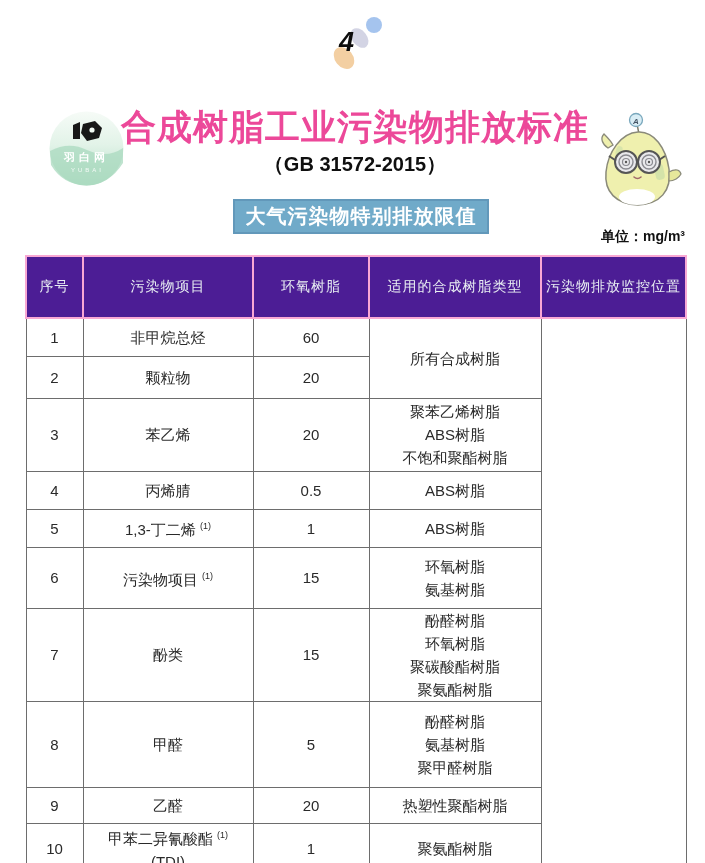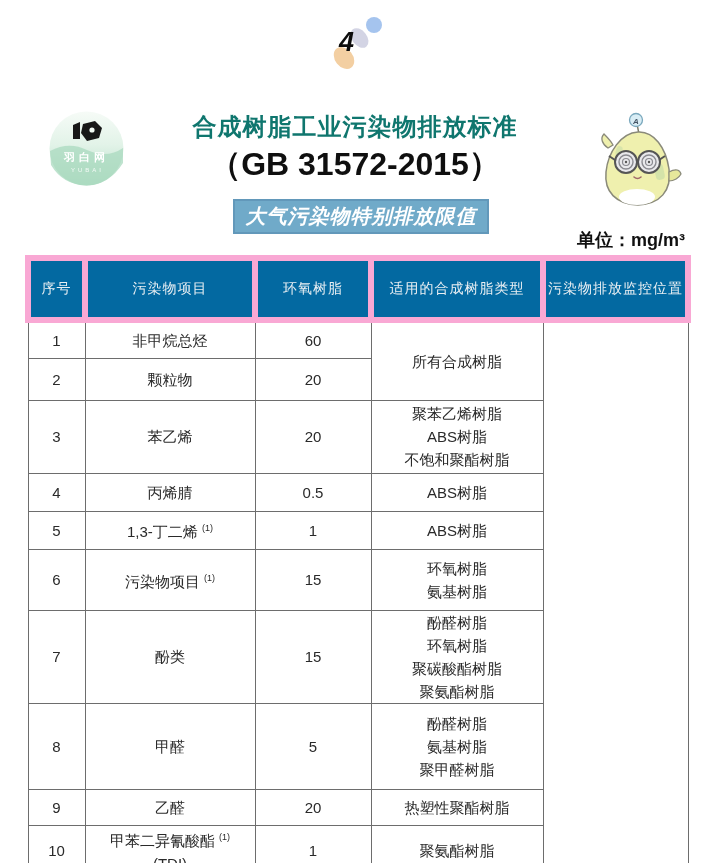--- a/index.html
+++ b/index.html
@@ -14,38 +14,38 @@
   .deco-lav { position:absolute; left:22px; top:15px; width:15px; height:22px;
     background:#d3d4e4; border-radius:50%; transform:rotate(-38deg); }
   .deco-blue { position:absolute; left:36px; top:5px; width:16px; height:16px;
     background:#a5c4ee; border-radius:50%; }
   .page-num { position:absolute; left:9px; top:15px; font-size:27px; font-weight:800;
     font-style:italic; color:#0d0d0d; }
 
   
   .logo { position:absolute; left:49px; top:111px; width:75px; height:75px; }
   .title-block { position:absolute; left:120px; top:108px; width:470px; text-align:center; }
-  .title-line1 { font-size:24px; font-weight:800; color:#0f766e; line-height:38px; letter-spacing:1px; }
-  .title-line2 { font-size:32px; font-weight:800; color:#0f0f0f; line-height:36px; }
+  .title-line1 { font-size:35px; font-weight:800; color:#ec4899; line-height:38px; letter-spacing:1px; }
+  .title-line2 { font-size:20px; font-weight:800; color:#0f0f0f; line-height:36px; }
   .mascot { position:absolute; left:592px; top:110px; width:92px; height:108px; }
 
   .badge { position:absolute; left:233px; top:199px; width:256px; height:35px;
     background:#70aac9; border:2px solid #6298ba; display:flex; align-items:center;
     justify-content:center; }
-  .badge span { color:#ffffff; font-size:20px; font-weight:700; letter-spacing:1px;font-style:italic; }
-
-  .unit-label { position:absolute; right:20px; top:228px; font-size:18px; font-weight:700; color:#111; }
+  .badge span { color:#ffffff; font-size:20px; font-weight:700; letter-spacing:1px; }
+
+  .unit-label { position:absolute; right:20px; top:228px; font-size:14px; font-weight:700; color:#111; }
 
   
   .table-wrap { position:absolute; left:25px; top:255px; width:660px; }
   table { border-collapse:collapse; width:660px; table-layout:fixed; }
   col.c1{width:57px} col.c2{width:170px} col.c3{width:116px} col.c4{width:172px} col.c5{width:145px}
   thead tr { height:62px; }
-  th { background:#0369a1; color:#e9eff3; font-size:14px; font-weight:400;
-    border:6px solid #f9a8d4; text-align:center; letter-spacing:1px; }
+  th { background:#4c1d95; color:#e9eff3; font-size:14px; font-weight:400;
+    border:2px solid #f9a8d4; text-align:center; letter-spacing:1px; }
   td { border:1px solid #6d6d6d; text-align:center; vertical-align:middle;
     font-size:15px; color:#2a2a2a; background:#fff; line-height:23px; }
   tbody tr:nth-child(1){height:38px} tbody tr:nth-child(2){height:42px}
   tbody tr:nth-child(3){height:73px} tbody tr:nth-child(4){height:38px}
   tbody tr:nth-child(5){height:38px} tbody tr:nth-child(6){height:61px}
   tbody tr:nth-child(7){height:86px} tbody tr:nth-child(8){height:86px}
   tbody tr:nth-child(9){height:36px} tbody tr:nth-child(10){height:45px}
   sup { font-size:9px; color:#2a2a2a; }
   .resin-line { line-height:23px; }
 </style>

